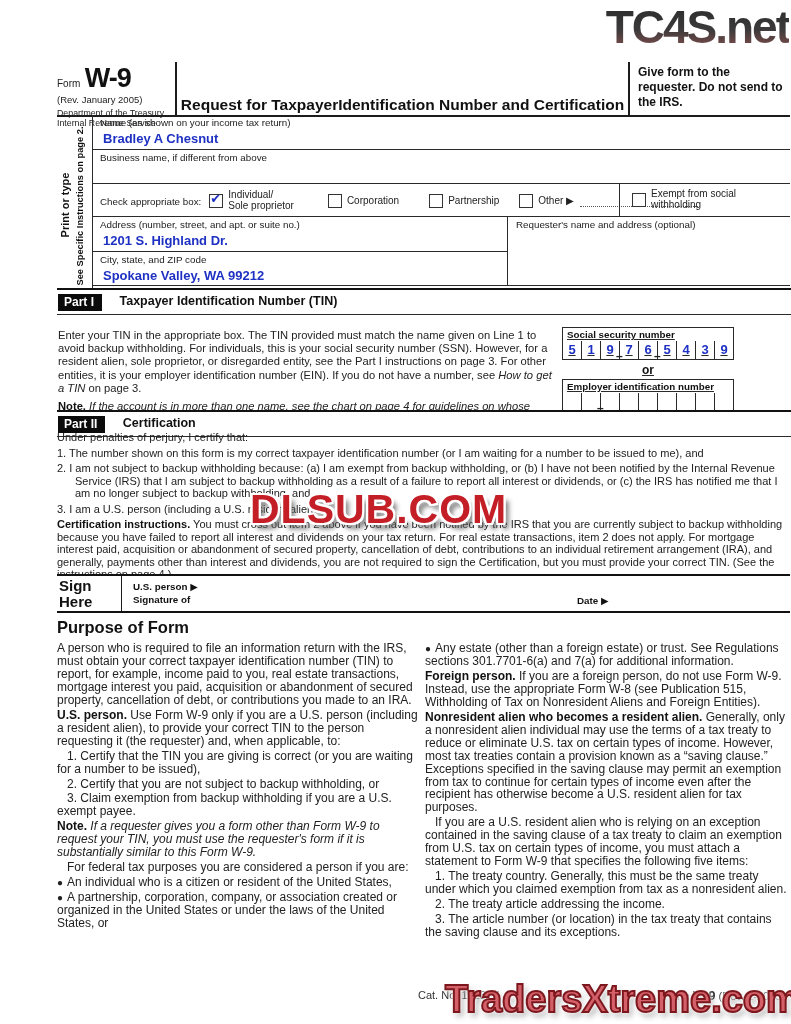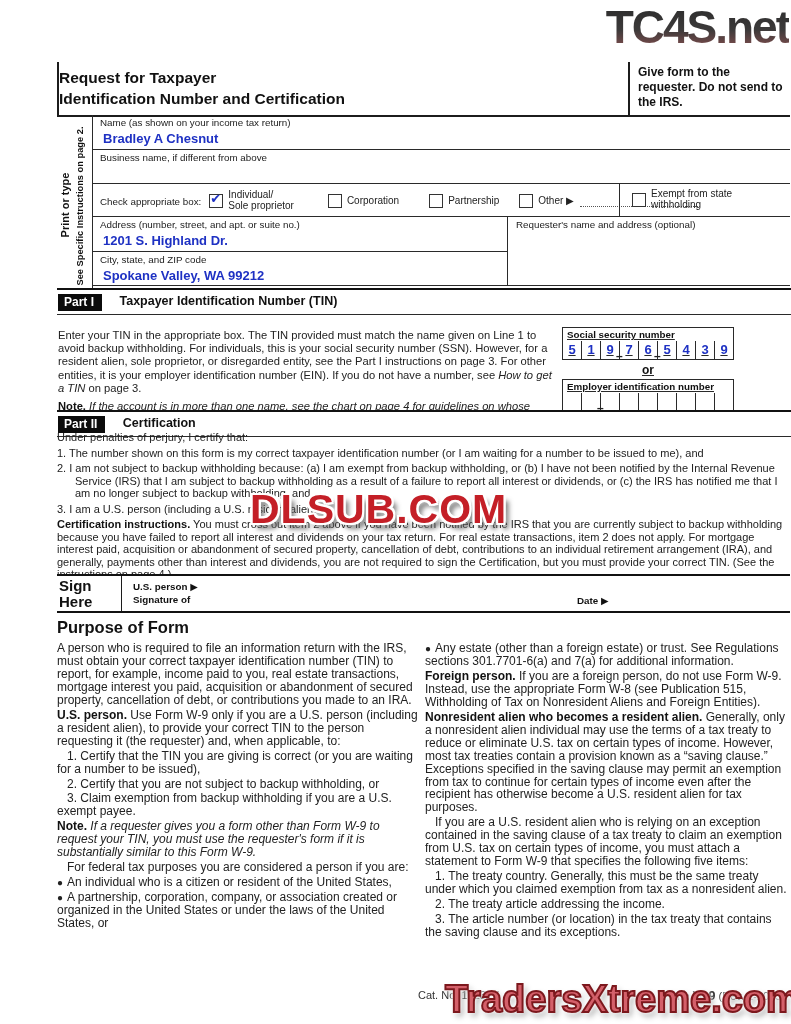--- a/index.html
+++ b/index.html
@@ -5,22 +5,22 @@
   html,body{margin:0;padding:0;background:#e9e9e9;}
   .page{position:relative;width:791px;height:1024px;background:#fff;overflow:hidden;
         font-family:"Liberation Sans","DejaVu Sans",sans-serif;color:#2a2a2a;}
   
   #hdr{position:absolute;left:57px;top:62px;width:733px;height:53px;display:flex;border-bottom:2px solid #1c1c1c;}
   .hdr-left{width:118px;padding-top:1px;}
   .form-word{font-size:10px;color:#222;}
   .form-num{font-size:27px;font-weight:bold;color:#111;letter-spacing:-1px;}
   .rev{font-size:9.5px;margin-top:0px;color:#222;}
   .dept{font-size:8.8px;line-height:1.15;margin-top:3px;color:#222;}
-  .hdr-mid{flex:1;border-left:2px solid #1c1c1c;border-right:2px solid #1c1c1c;display:flex;flex-direction:column;
-           align-items:flex-start;justify-content:center;text-align:center;font-weight:bold;font-size:15.5px;line-height:1.3;color:#111;}
+  .hdr-mid{flex:1;border-left:2px solid #1c1c1c;border-right:2px solid #1c1c1c;display:flex;flex-direction:row;
+           align-items:flex-end;justify-content:center;text-align:center;font-weight:bold;font-size:15.5px;line-height:1.3;color:#111;}
   .hdr-right{width:152px;padding:3px 0 0 8px;font-weight:bold;font-size:12px;line-height:1.25;color:#111;}
   
   #formbody{position:absolute;left:57px;top:115px;width:733px;height:188px;display:flex;}
   #sidebar{position:relative;width:35px;border-right:1px solid #2a2a2a;}
   .vt{position:absolute;width:188px;text-align:center;transform:rotate(-90deg);white-space:nowrap;font-weight:bold;color:#111;}
   #vt1{left:-86px;top:84px;font-size:11px;}
   #vt2{left:-71px;top:86px;font-size:9.3px;}
   #rows{flex:1;display:flex;flex-direction:column;}
   .row{position:relative;border-bottom:1px solid #2a2a2a;padding:2px 0 0 7px;box-sizing:border-box;}
   .lab{font-size:9.8px;color:#222;}
@@ -103,20 +103,29 @@
               text-shadow:0 0 3px #fff,0 0 5px #fff,0 0 6px #fff,3px 4px 6px rgba(0,0,0,.4);}
 </style>
 </head>
 <body>
 
 <div class="page">
 
   <div id="wm-tc4s">TC4S.net</div>
 
   <div id="hdr">
+    <div class="hdr-left">
+      <div><span class="form-word">Form</span>
+           <span class="form-num">W-9</span></div>
+      <div class="rev">(Rev. January 2005)</div>
+      <div class="dept">
+        <div>Department of the Treasury</div>
+        <div>Internal Revenue Service</div>
+      </div>
+    </div>
     <div class="hdr-mid">
       <div>Request for Taxpayer</div>
       <div>Identification Number and Certification</div>
     </div>
     <div class="hdr-right">Give form to the requester. Do not send to the IRS.</div>
   </div>
 
   <div id="formbody">
     <div id="sidebar">
       <span class="vt" id="vt1">Print or type</span>
@@ -152,21 +161,21 @@
           </span>
           <span class="ckgrp" style="margin-left:20px;">
             <span class="cb"></span>
             <span class="cklab">Other ▶</span>
             <span class="dots"></span>
           </span>
         </div>
         <div id="exempt-cell">
           <span class="cb"></span>
           <span class="cklab">
-            <div>Exempt from state</div>
+            <div>Exempt from social</div>
             <div>withholding</div>
           </span>
         </div>
       </div>
       <div id="row-addr2">
         <div class="addr-left">
           <div class="addr-cell first">
             <div class="lab">Address (number, street, and apt. or suite no.)</div>
             <div class="val">1201 S. Highland Dr.</div>
           </div>

